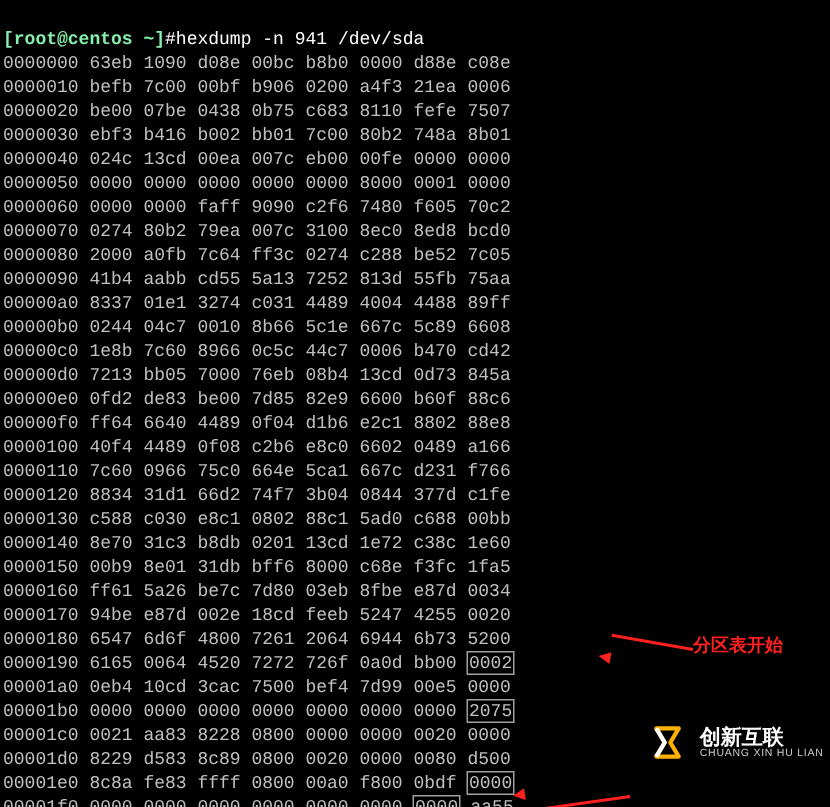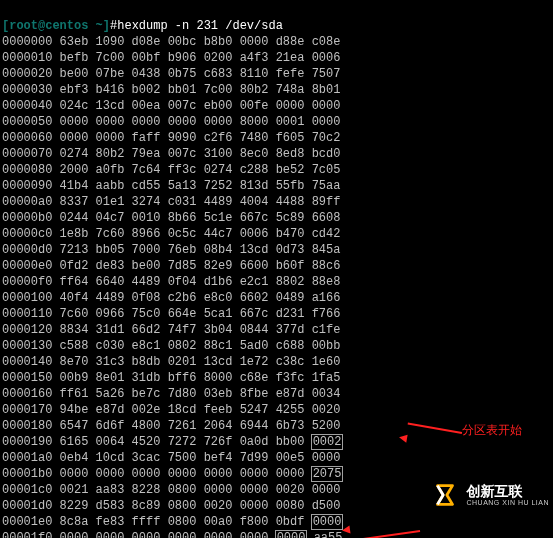--- a/index.html
+++ b/index.html
@@ -12,35 +12,35 @@
     color: #c0c0c0;
     width: 553px;
     height: 538px;
     overflow: hidden;
     position: relative;
   }
   .terminal {
     padding: 2px 2px;
     white-space: pre;
   }
-  .prompt-user { color: #0f766e; font-weight: bold; margin-top: 44px; }
+  .prompt-user { color: #86efac; font-weight: bold; margin-top: 44px; }
   .prompt-cmd  { color: #ffffff; }
   .hex { color: #c0c0c0; }
   .boxed {
     outline: 1px solid #a0a0a0;
     padding: 0 1px;
   }
   .annot {
     position: absolute;
     color: #ff2020;
     font-family: sans-serif;
     font-size: 12px;
     pointer-events: none;
   }
-  .arrow1 { left: 462px; top: 422px; width: 90px; }
+  .arrow1 { left: 462px; top: 422px; width: 90px; font-weight: bold; }
   .arrow2 { left: 420px; top: 536px; width: 120px; }
   .arrow1::before, .arrow2::before {
     content: ""; position: absolute; background: #ff2020;
   }
   .arrow1 .shaft {
     position:absolute; left:-55px; top:10px; width:55px; height:1.5px;
     background:#ff2020; transform-origin: right center; transform: rotate(10deg);
   }
   .arrow1 .head {
     position:absolute; left:-63px; top:12px; width:0;height:0;
@@ -70,21 +70,21 @@
     width: 30px; height: 30px; position: relative;
   }
   .wm-logo svg { width:30px; height:30px; }
   .wm-text .cn { font-size: 14px; font-weight: bold; line-height: 14px; }
   .wm-text .en { font-size: 7px; letter-spacing: 0.5px; color:#ccc; line-height:9px; }
 </style>
 </head>
 <body>
 
 <div class="terminal">
-<span class="prompt-user">[root@centos ~]</span><span class="prompt-cmd">#</span><span class="prompt-cmd">hexdump -n 231 /dev/sda</span>
+<span class="prompt-user">[root@centos ~]</span><span class="prompt-cmd">#</span><span class="prompt-cmd">hexdump -n 941 /dev/sda</span>
 <div id="hex-body" class="hex">0000000 63eb 1090 d08e 00bc b8b0 0000 d88e c08e
 0000010 befb 7c00 00bf b906 0200 a4f3 21ea 0006
 0000020 be00 07be 0438 0b75 c683 8110 fefe 7507
 0000030 ebf3 b416 b002 bb01 7c00 80b2 748a 8b01
 0000040 024c 13cd 00ea 007c eb00 00fe 0000 0000
 0000050 0000 0000 0000 0000 0000 8000 0001 0000
 0000060 0000 0000 faff 9090 c2f6 7480 f605 70c2
 0000070 0274 80b2 79ea 007c 3100 8ec0 8ed8 bcd0
 0000080 2000 a0fb 7c64 ff3c 0274 c288 be52 7c05
 0000090 41b4 aabb cd55 5a13 7252 813d 55fb 75aa

